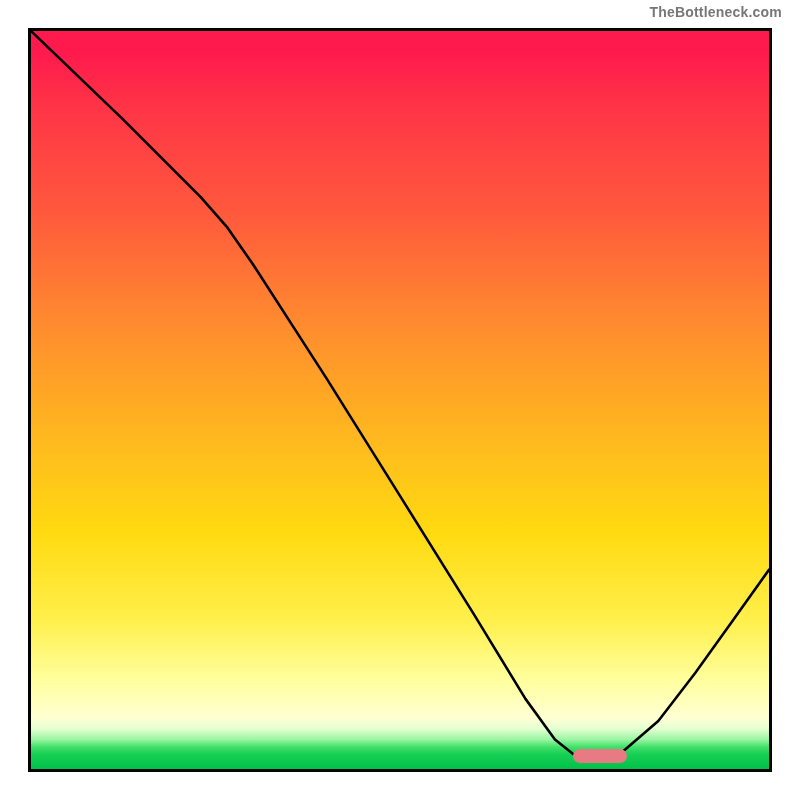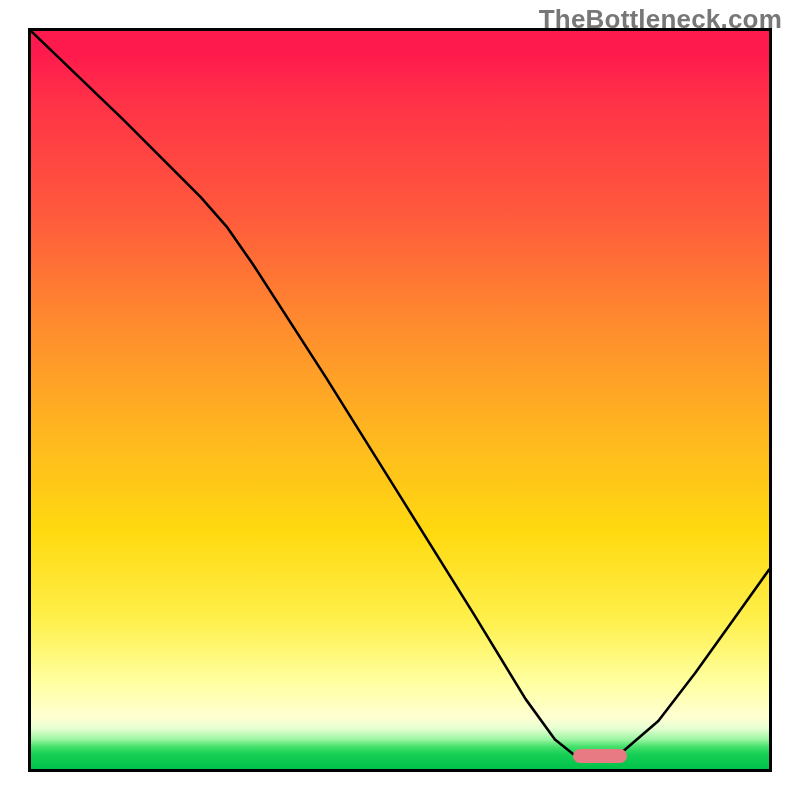--- a/index.html
+++ b/index.html
@@ -13,21 +13,21 @@
   }
   .container {
     position: relative;
     width: 800px;
     height: 800px;
   }
   .watermark {
     position: absolute;
     top: 4px;
     right: 18px;
-    font-size: 26px;
+    font-size: 14px;
     font-weight: 600;
     color: #777777;
     letter-spacing: 0.2px;
   }
   .plot-area {
     position: absolute;
     left: 28px;
     top: 28px;
     width: 744px;
     height: 744px;

